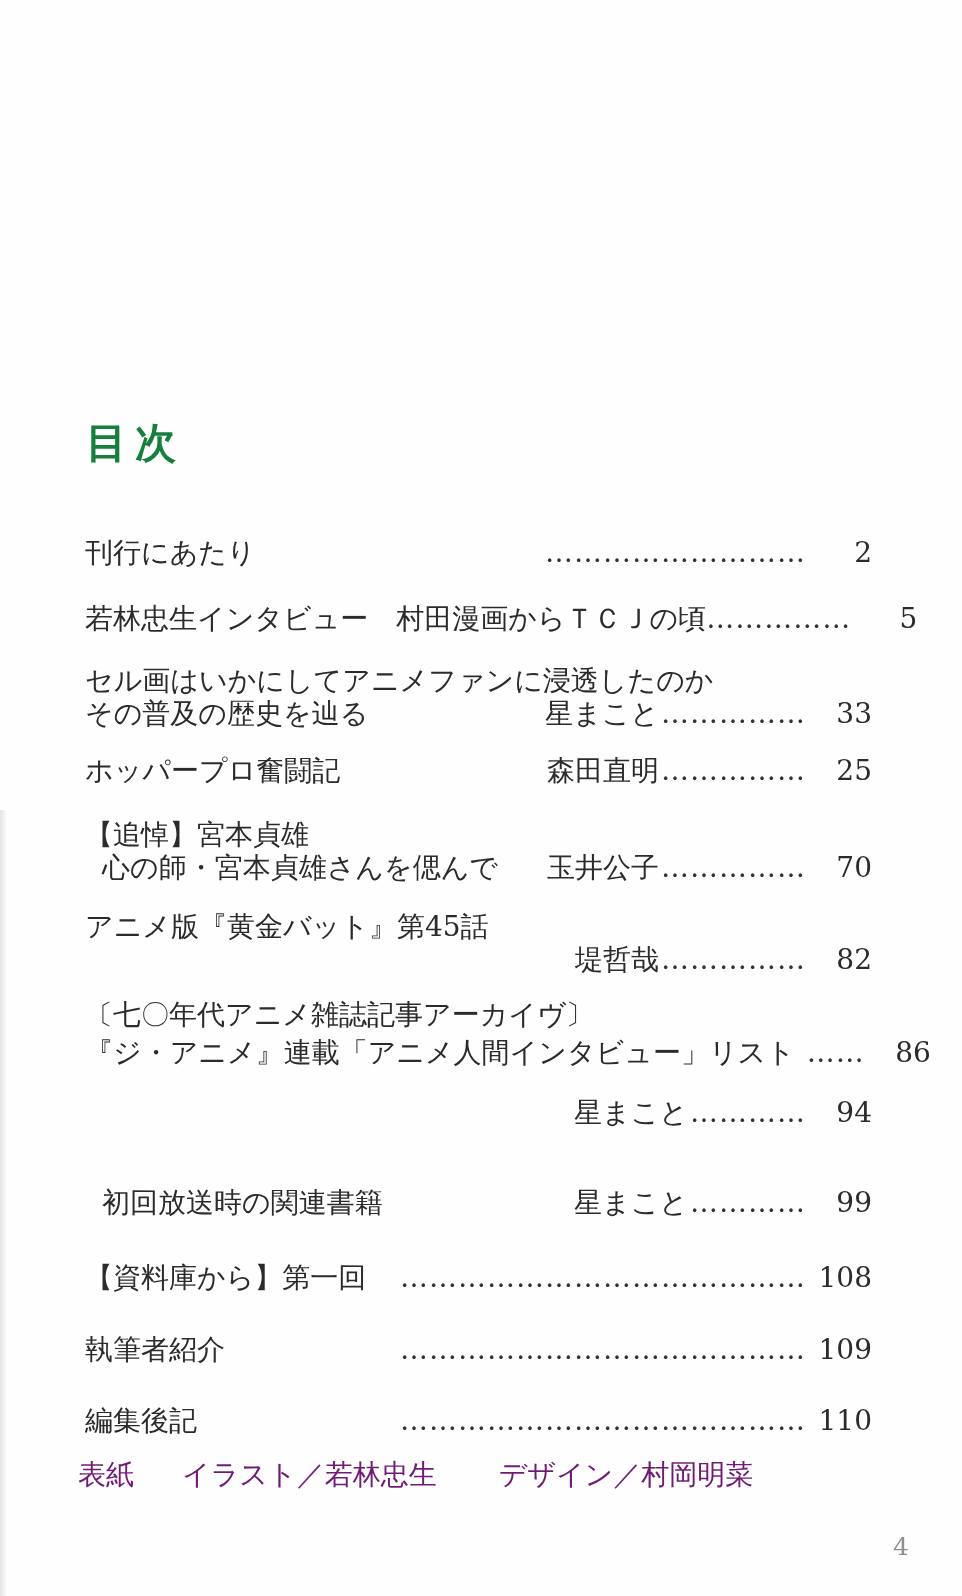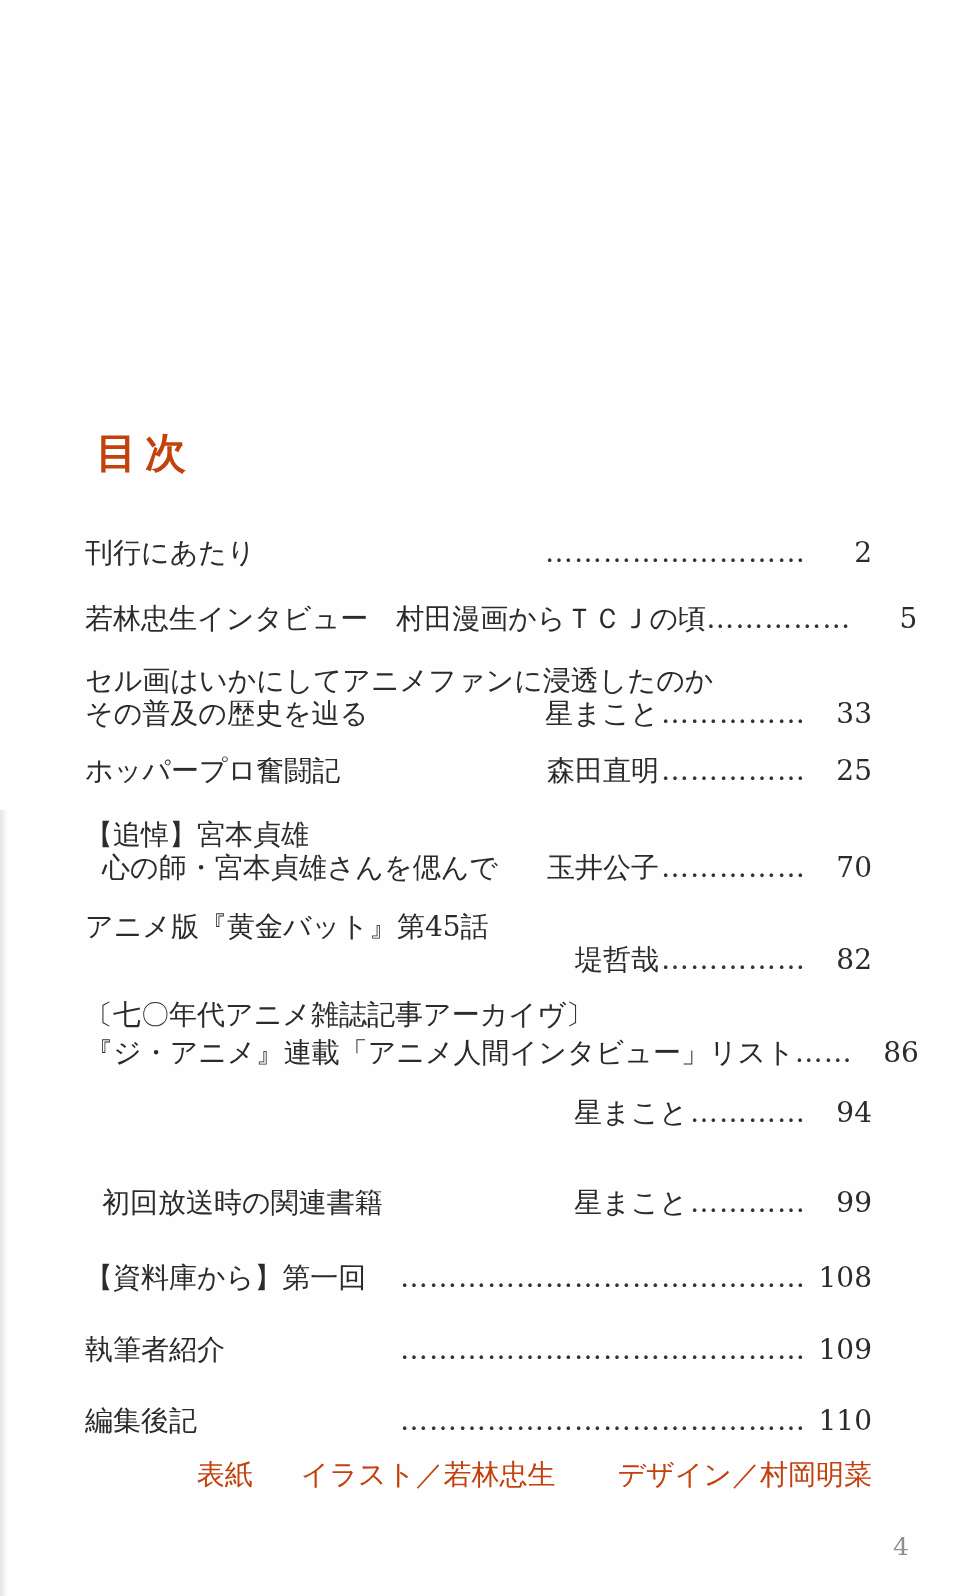--- a/index.html
+++ b/index.html
@@ -15,21 +15,21 @@
     color:#2e2e2e;
     overflow:hidden;
   }
   .scan-edge{
     position:absolute;left:0;top:810px;bottom:0;width:7px;
     background:linear-gradient(to right,#e4e4e4,rgba(255,255,255,0));
   }
   .doc-title{
     position:absolute;left:78px;top:408px;
     font-size:41px;font-weight:600;letter-spacing:8px;
-    color:#c2410c;margin:18px;
+    color:#15803d;margin:8px;
   }
   .entry{
     position:absolute;left:78px;right:90px;margin-left:7px;
   }
   .line{
     display:flex;align-items:baseline;
     font-size:28px;line-height:33px;
     white-space:pre;color:#2b2b2b;
   }
   .line .t{flex:0 1 auto;}
@@ -39,28 +39,28 @@
   .line .a{margin-right:2px;}
   .ld{
     letter-spacing:1px;color:#333;
     margin-right:10px;
   }
   .pg{
     min-width:56px;text-align:right;
     font-family:"DejaVu Serif","Liberation Serif",serif;
   }
   .indent{padding-left:17px;}
-  .gap2{margin-top:5px;}
+  .gap2{margin-top:5px;gap:12px;}
   .e1{top:536px}.e2{top:602px}.e3{top:664px}.e4{top:754px}
   .e5{top:818px}.e6{top:910px}.e7{top:998px}.e8{top:1096px}
   .e9{top:1186px}.e10{top:1261px}.e11{top:1333px}.e12{top:1404px}
   .colophon{
     position:absolute;left:78px;right:90px;top:1456px;
-    display:flex;justify-content:flex-end;align-items:baseline;
-    font-size:28px;white-space:pre;color:#c2410c;
+    display:flex;justify-content:flex-start;align-items:baseline;
+    font-size:28px;white-space:pre;color:#701a75;
   }
   .colophon .cv{margin-right:48px;}
   .colophon .il{margin-right:62px;}
   .folio{
     position:absolute;left:893px;top:1532px;
     font-size:25px;color:#8f8f8f;
   }
 </style>
 </head>
 <body>

